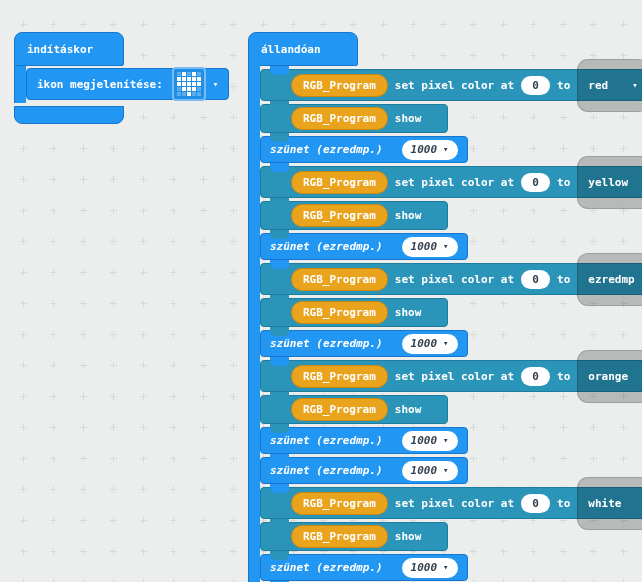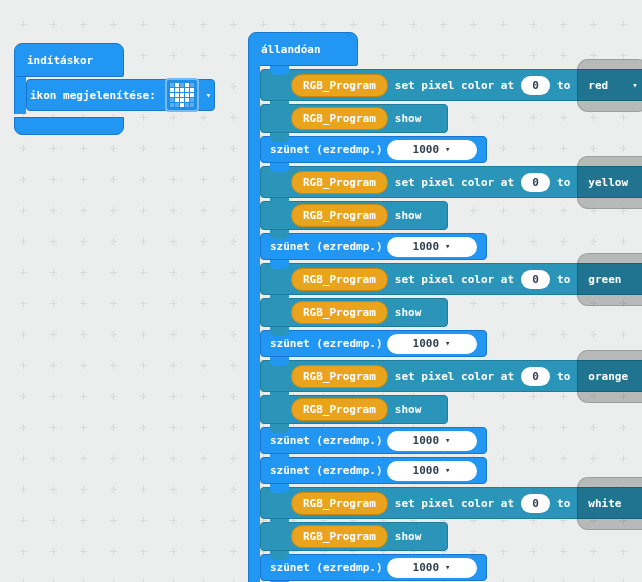--- a/index.html
+++ b/index.html
@@ -32,54 +32,54 @@
     margin-bottom:3px;
   }
   .stack::before {
     content:""; position:absolute; top:-4px; left:9px; width:19px; height:9px;
     background:var(--tab,transparent); border-radius:0 0 5px 5px; z-index:2;
   }
   .teal { background:var(--teal); border:1px solid var(--teal-br); }
   .bluebk { background:var(--blue); border:1px solid var(--blue-br); }
   .row-set  { height:32px; padding:0 10px 0 30px; gap:7px; }
   .row-show { height:29px; padding:0 26px 0 30px; gap:7px; }
-  .row-pause{ height:27px; padding:0 9px; gap:4px; }
+  .row-pause{ height:27px; padding:0 9px; gap:19px;font-style:italic; }
   .row-partial { height:6px; width:340px; padding:0; border-bottom:none;
     border-radius:4px 4px 0 0; }
 
   .ns-oval {
     background:var(--orange); border:1px solid var(--orange-br);
     border-radius:11px; height:21px; display:flex; align-items:center;
     padding:0 11px; white-space:nowrap;
   }
   .num-oval {
     background:#fff; border-radius:10px; height:19px; min-width:29px;
     display:flex; align-items:center; justify-content:center;
     color:var(--ovaltext); padding:0 6px; box-sizing:border-box;
   }
   .dd-teal {
     background:rgba(0,0,0,.22); border:1px solid rgba(0,0,0,.15);
     border-radius:11px; height:21px; display:flex; align-items:center;
     gap:24px; padding:15px 10px; white-space:nowrap;
   }
   .dd-white {
     background:#fff; border-radius:10px; height:20px; display:flex;
-    align-items:center; gap:6px; padding:0 26px; color:var(--ovaltext);
+    align-items:center; gap:6px; padding:0 9px; color:var(--ovaltext);
     white-space:nowrap;
   }
   .arrow { font-size:9px; line-height:1; }
   .txt { white-space:nowrap; }
 
   
   .os-body { display:flex; height:37px; }
   .spine2 { width:12px; background:var(--blue); border-left:1px solid var(--blue-br);
     box-sizing:border-box; }
   .row-icon {
     height:32px; margin-top:2px; display:flex; align-items:center; gap:9px;
-    padding:0 3px; background:var(--blue); border:1px solid var(--blue-br);
+    padding:0 10px; background:var(--blue); border:1px solid var(--blue-br);
     border-radius:4px; width:max-content; box-sizing:border-box;
   }
   .cap {
     width:110px; height:18px; box-sizing:border-box;
     background:var(--blue); border:1px solid var(--blue-br);
     border-radius:0 0 8px 8px; margin-top:3px;
   }
   .icon-field { display:flex; align-items:center; gap:7px; }
   .icon-box {
     border:2px solid #7bb9f1; border-radius:4px; padding:3px;
@@ -96,21 +96,21 @@
 <svg class="gridbg" width="642" height="582">
   <defs>
     <pattern id="crosses" width="30" height="31" patternUnits="userSpaceOnUse" x="8" y="9">
       <rect x="12" y="15" width="7" height="1" class="cr" fill="#d7dadb"></rect>
       <rect x="15" y="12" width="1" height="7" class="cr" fill="#d7dadb"></rect>
     </pattern>
   </defs>
   <rect width="642" height="582" fill="url(#crosses)"></rect>
 </svg>
 
-<section class="asm" style="left:14px; top:43px;">
+<section class="asm" style="left:14px; top:32px;">
   <div class="hat">
     <span class="txt">indításkor</span>
   </div>
   <div class="os-body">
     <div class="spine2"></div>
     <div class="row-icon">
       <span class="txt">ikon megjelenítése:</span>
       <span class="icon-field">
         <span class="icon-box">
           <span class="icon-grid" id="icon-grid">
@@ -195,21 +195,21 @@
           <span class="txt">1000</span>
           <span class="arrow">▾</span>
         </span>
       </div>
       <div class="row stack teal row-set" style="--tab: var(--blue);">
         <span class="ns-oval">RGB_Program</span>
         <span class="txt">set pixel color at</span>
         <span class="num-oval">0</span>
         <span class="txt">to</span>
         <span class="dd-teal">
-          <span class="txt">green</span>
+          <span class="txt">ezredmp</span>
           <span class="arrow">▾</span>
         </span>
       </div>
       <div class="row stack teal row-show" style="--tab: var(--teal);">
         <span class="ns-oval">RGB_Program</span>
         <span class="txt">show</span>
       </div>
       <div class="row stack bluebk row-pause" style="--tab: var(--teal);">
         <span class="txt">szünet (ezredmp.)</span>
         <span class="dd-white">

